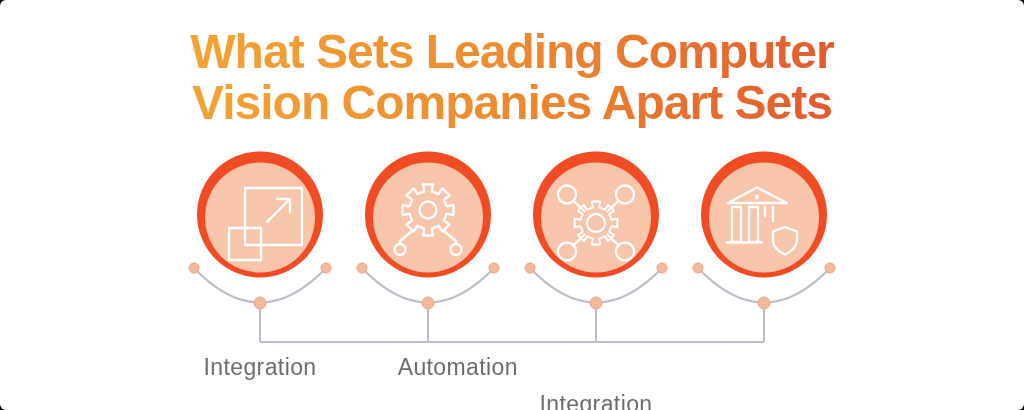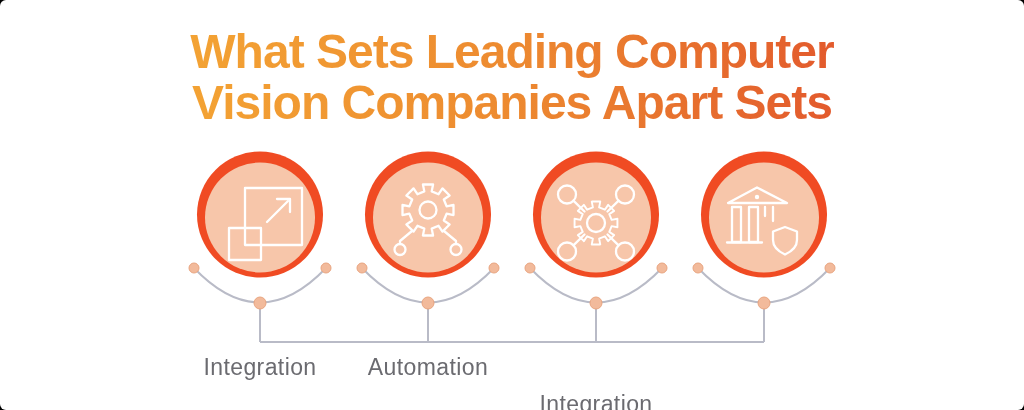--- a/index.html
+++ b/index.html
@@ -46,21 +46,21 @@
     position: absolute;
     top: 353px;
     width: 180px;
     text-align: center;
     font-size: 23px;
     line-height: 28px;
     letter-spacing: 0.4px;
     color: var(--label-text, #6B6B70);
   }
   .lbl-0 { left: 170px; }
-  .lbl-1 { left: 338px; }
+  .lbl-1 { left: 338px; text-align: right; }
   .lbl-2 { left: 506px; margin-top: 37px; }
   .lbl-3 { left: 674px; }
 
   .icon-stroke {
     fill: none;
     stroke: var(--icon-stroke, #ffffff);
     stroke-width: 2.3;
     stroke-linecap: round;
     stroke-linejoin: round;
   }

